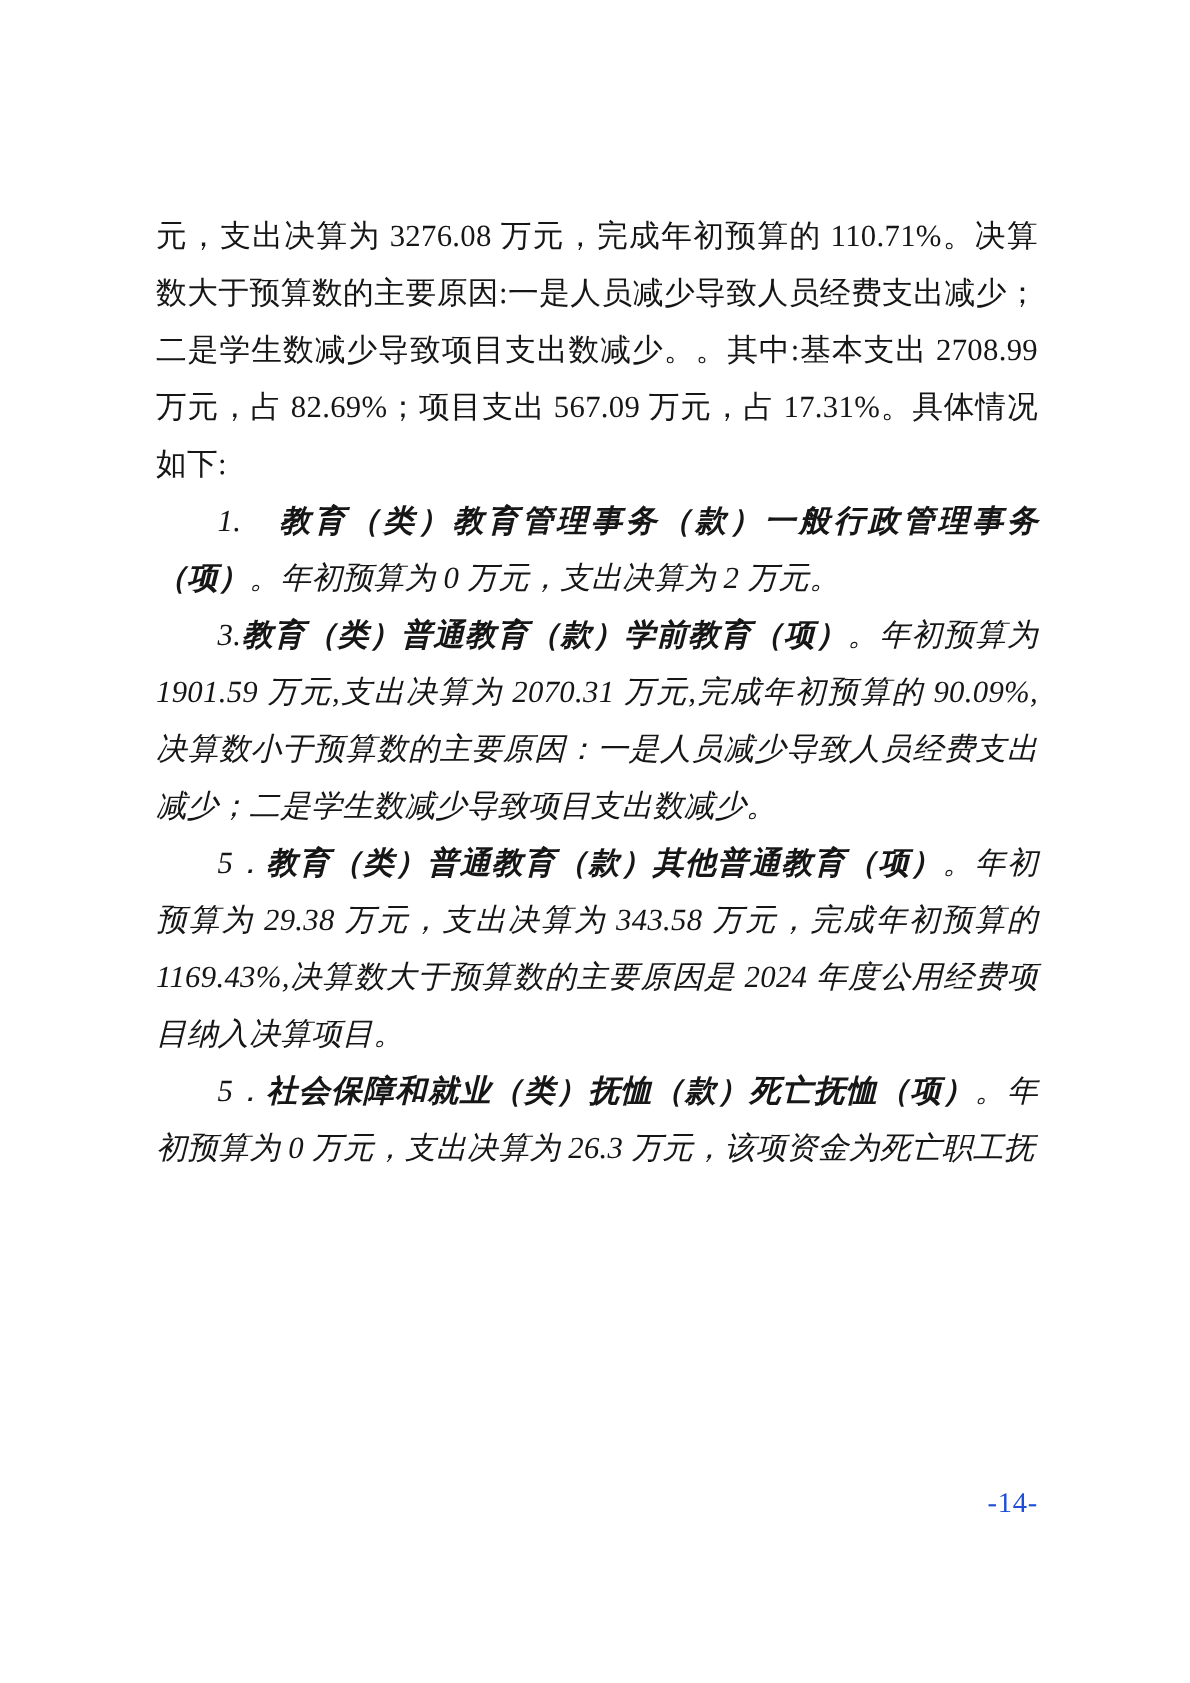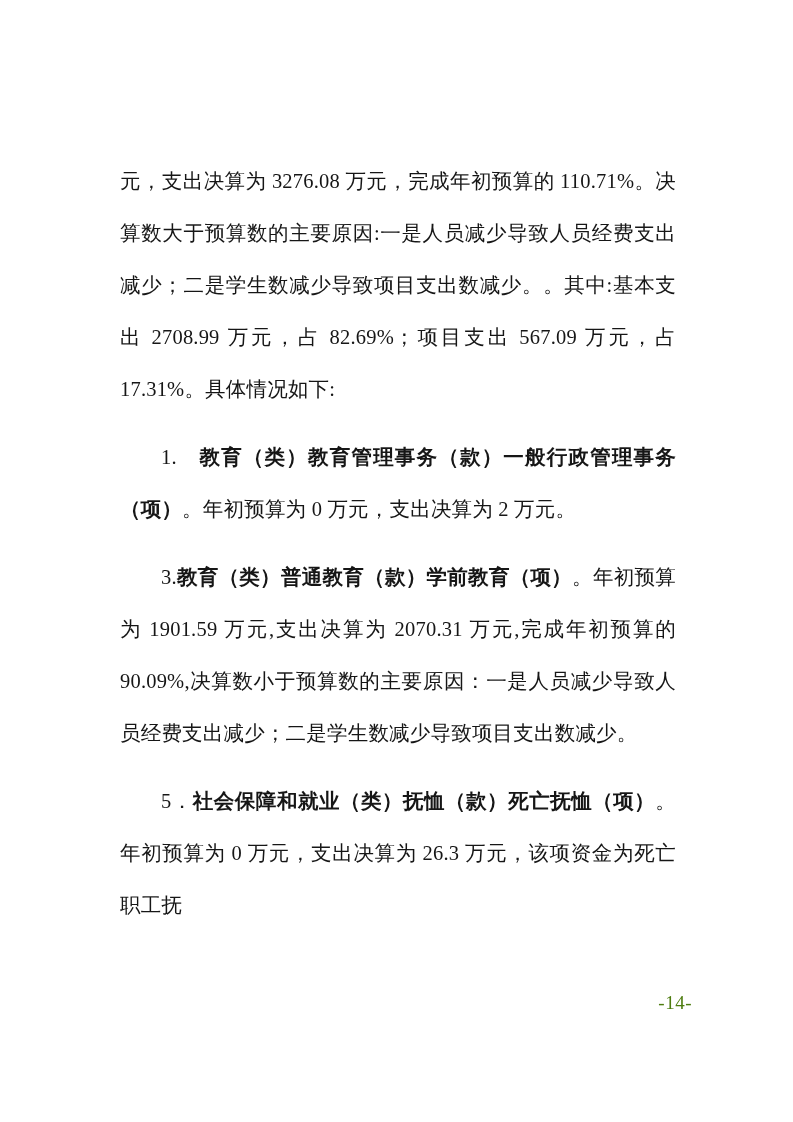--- a/index.html
+++ b/index.html
@@ -16,61 +16,63 @@
     font-family: "Liberation Serif", "DejaVu Serif", serif;
     color: #161616;
   }
   .content {
     position: absolute;
     left: 104px;
     top: 139px;
     width: 588px;
   }
   .para {
-    margin: 16px;
+    margin: 0;
     padding: 0;
     font-size: 20.5px;
-    line-height: 52px;
+    line-height: 38px;
     text-align: justify;
     letter-spacing: 0.2px;
   }
   .para.indent {
     text-indent: 2em;
+    font-style: italic;
   }
   .item-number {
     font-weight: normal;
   }
   .item-title {
     font-weight: 700;
   }
   .page-number {
     position: absolute;
     left: 104px;
     top: 991px;
     width: 588px;
     text-align: right;
     font-size: 19px;
     line-height: 24px;
     letter-spacing: 0.5px;
-    color: #4d7c0f;
+    color: #1d4ed8;
   }
 </style>
 </head>
 <body>
 
 <div class="sheet">
   <div class="content">
 
     <p class="para"><span>元，支出决算为 3276.08 万元，完成年初预算的 110.71%。决算数大于预算数的主要原因:一是人员减少导致人员经费支出减少；二是学生数减少导致项目支出数减少。。其中:基本支出 2708.99 万元，占 82.69%；项目支出 567.09 万元，占 17.31%。具体情况如下:</span></p>
 
     <p class="para indent"><span class="item-number">1.　</span><span class="item-title">教育（类）教育管理事务（款）一般行政管理事务（项）</span><span>。年初预算为 0 万元，支出决算为 2 万元。</span></p>
 
 
     <p class="para indent"><span class="item-number">3.</span><span class="item-title">教育（类）普通教育（款）学前教育（项）</span><span>。年初预算为 1901.59 万元,支出决算为 2070.31 万元,完成年初预算的 90.09%,决算数小于预算数的主要原因：一是人员减少导致人员经费支出减少；二是学生数减少导致项目支出数减少。</span></p>
 
 
+    <p class="para indent"><span class="item-number">5．</span><span class="item-title">教育（类）普通教育（款）其他普通教育（项）</span><span>。年初预算为 29.38 万元，支出决算为 343.58 万元，完成年初预算的 1169.43%,决算数大于预算数的主要原因是 2024 年度公用经费项目纳入决算项目。</span></p>
 
     <p class="para indent"><span class="item-number">5．</span><span class="item-title">社会保障和就业（类）抚恤（款）死亡抚恤（项）</span><span>。年初预算为 0 万元，支出决算为 26.3 万元，该项资金为死亡职工抚</span></p>
 
   </div>
 
   <div class="page-number">-14-</div>
 </div>
 
 </body></html>

